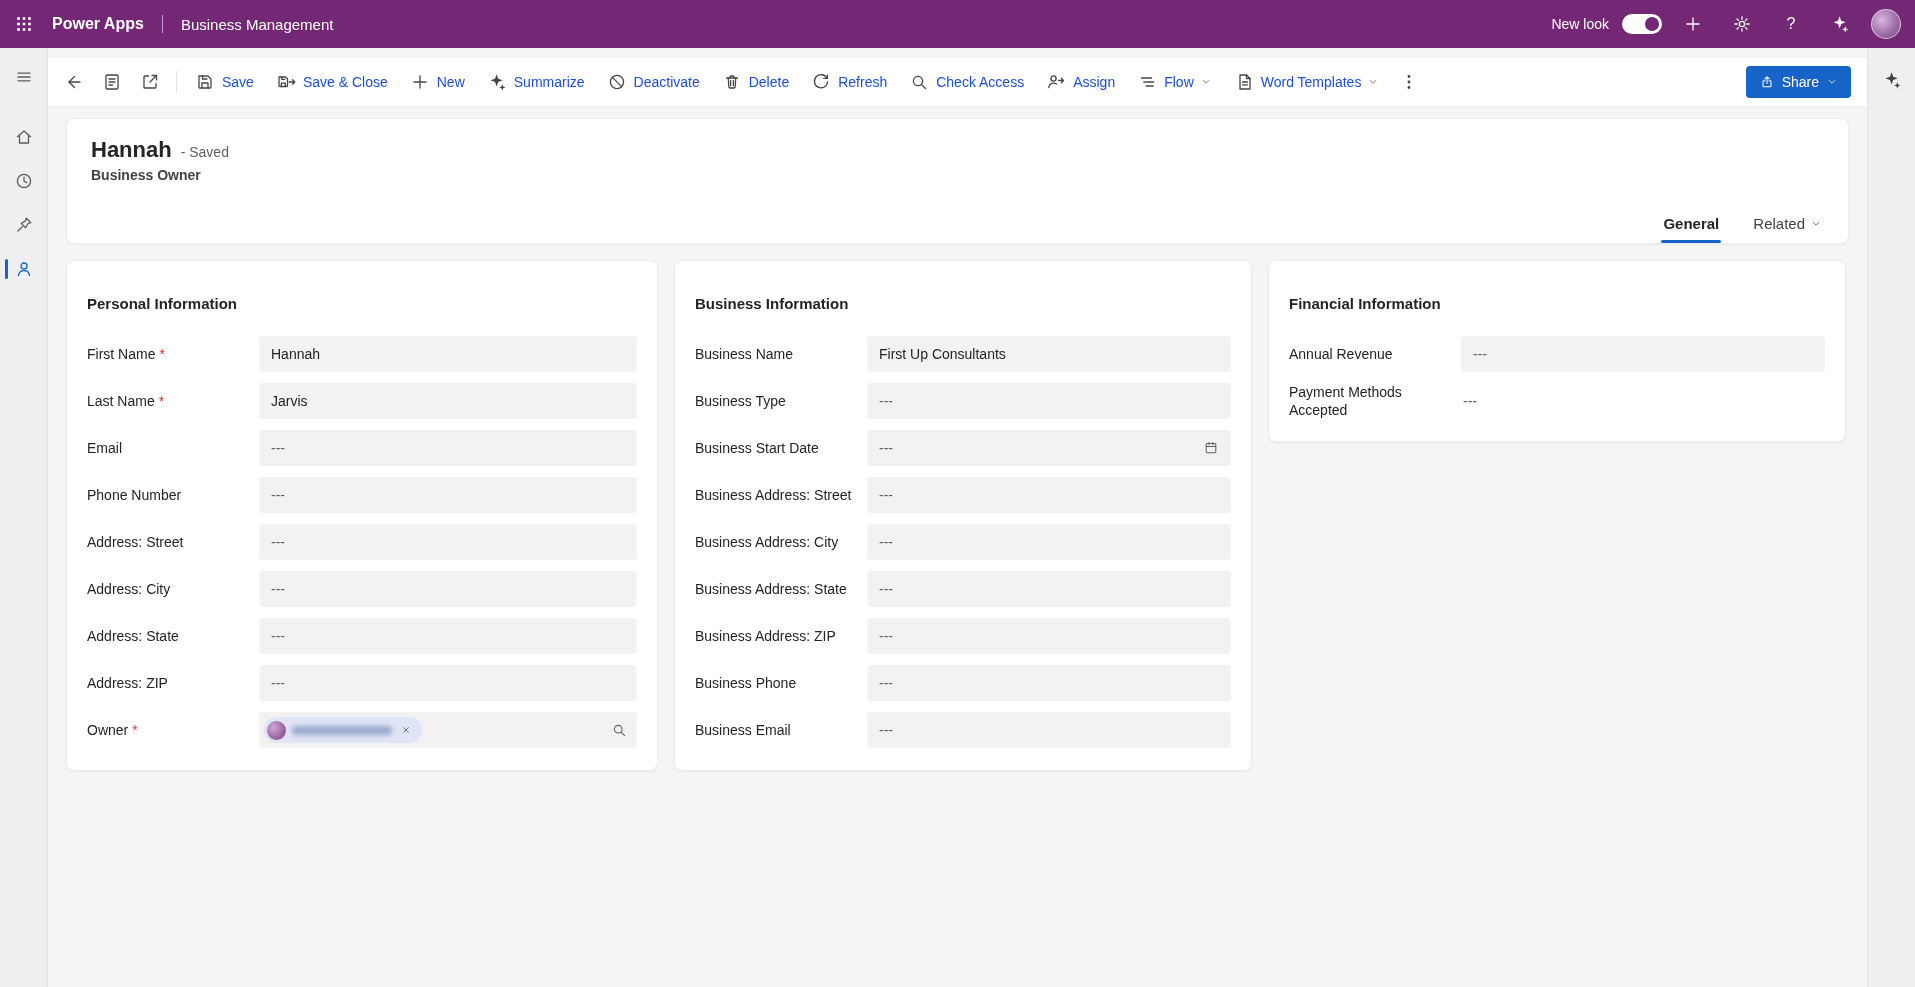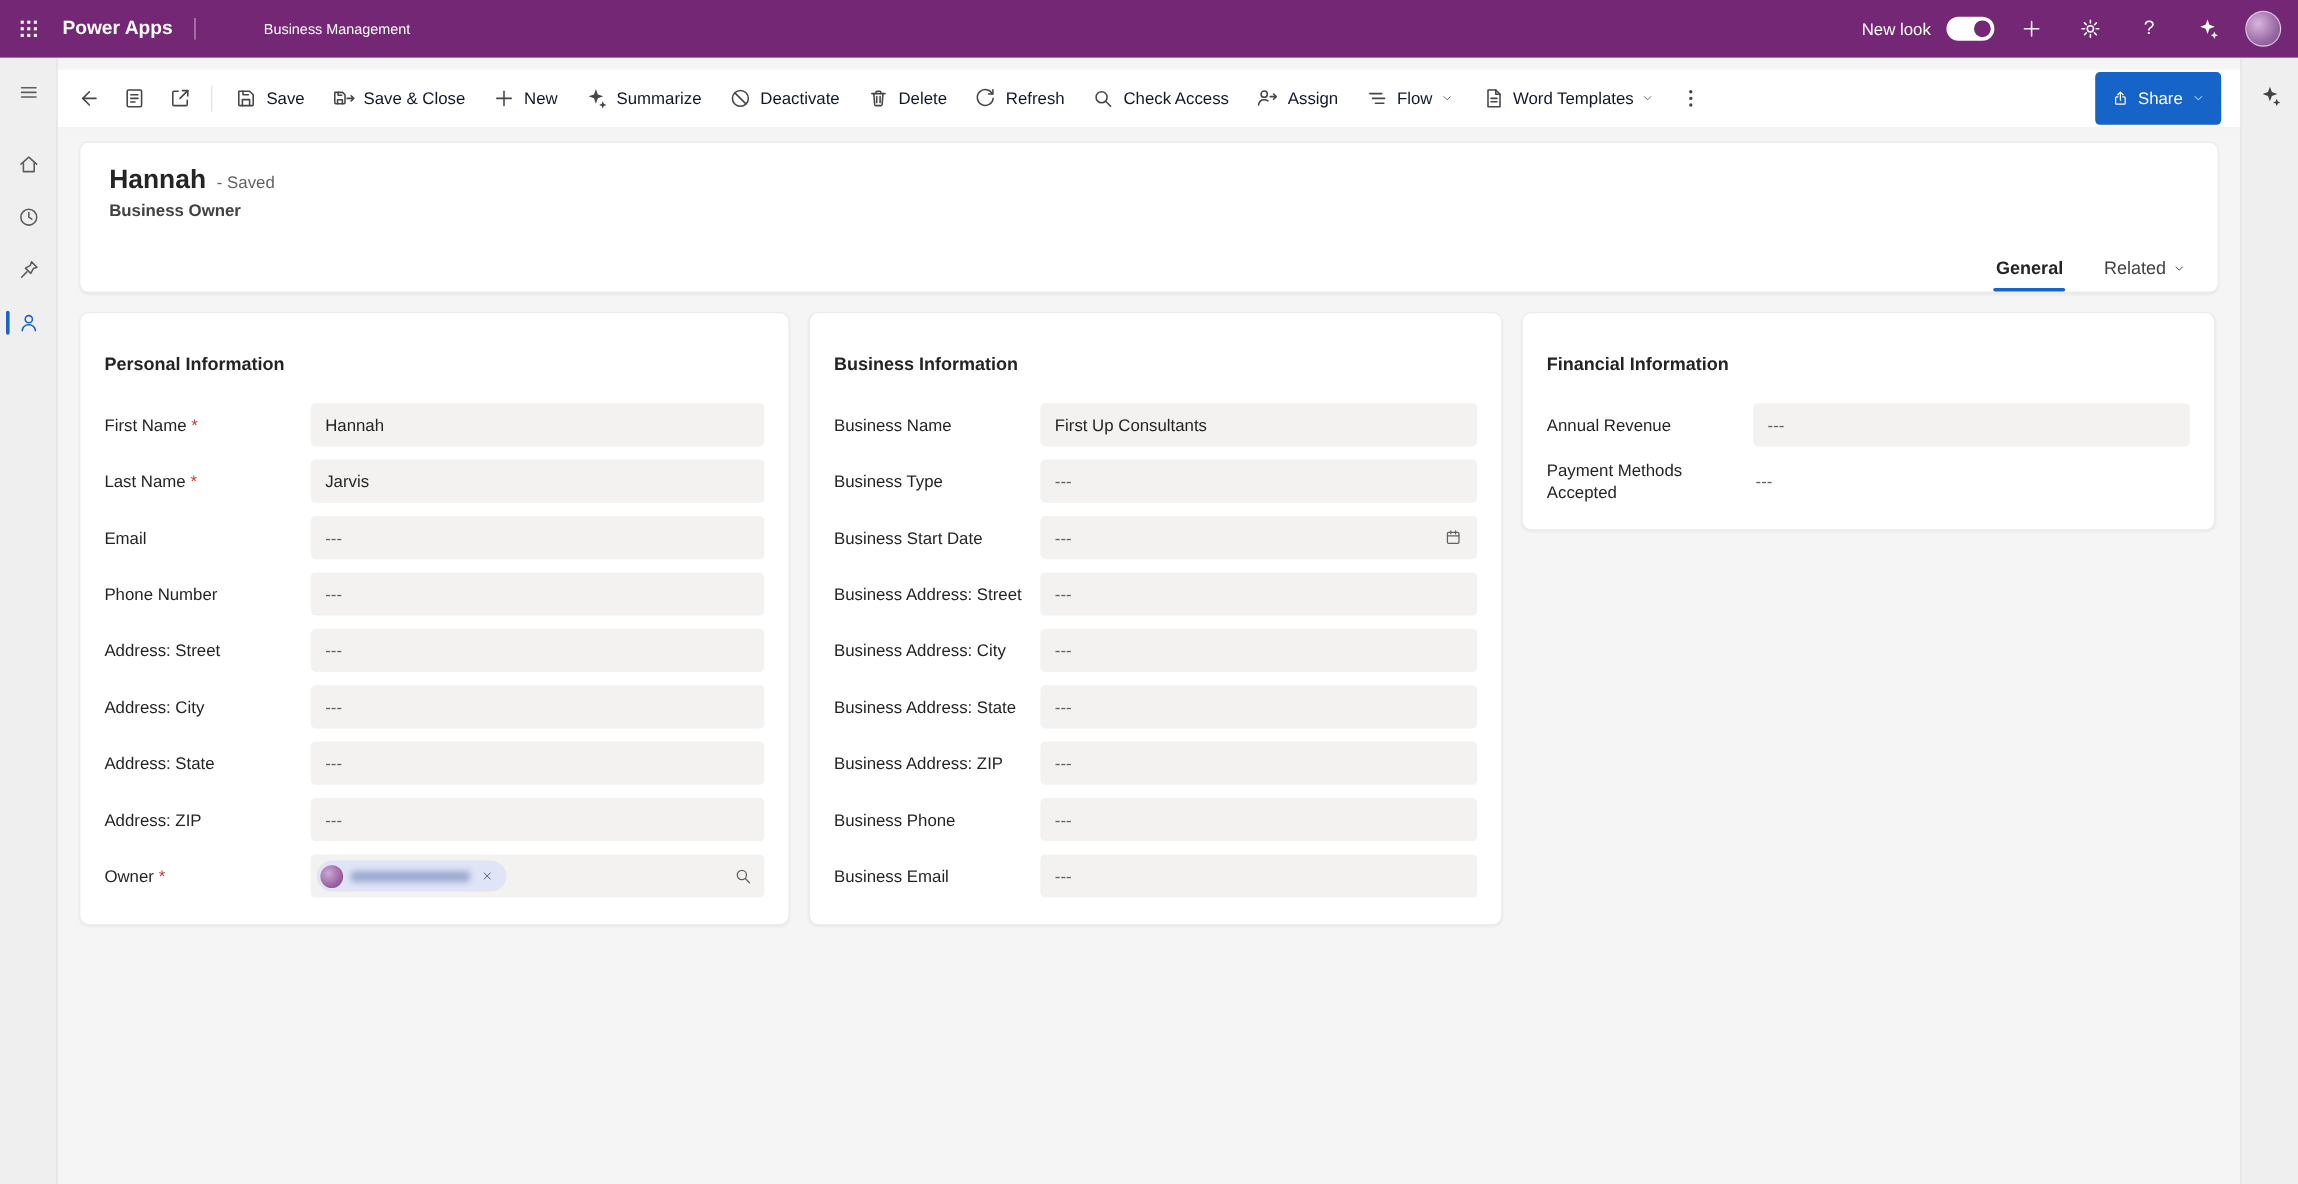--- a/index.html
+++ b/index.html
@@ -25,21 +25,21 @@
   
   .topbar{
     position:absolute;top:0;left:0;right:0;height:48px;
     background:var(--header-bg);color:#fff;
     display:flex;align-items:center;padding:0 14px 0 6px;z-index:10;
   }
   .tb-left{display:flex;align-items:center;gap:10px;}
   .tb-iconbtn{width:36px;height:36px;display:flex;align-items:center;justify-content:center;color:#fff;border-radius:4px;}
   .brand{font-weight:bold;font-size:16px;}
   .tb-divider{width:1px;height:18px;background:rgba(255,255,255,.55);margin:0 8px;}
-  .app-title{font-size:12px;margin-left:39px;}
+  .app-title{font-size:15px;}
   .tb-search{
     position:absolute;left:50%;top:9px;transform:translateX(-50%);
     width:432px;height:30px;border-radius:4px;
     background:#d0c2dc;border:1px solid #9b86ad;
     display:flex;align-items:center;gap:6px;padding:0 9px;color:#5a4a6b;
   }
   .tb-search svg{width:15px;height:15px;}
   .tb-search input{
     flex:1;border:none;background:transparent;outline:none;
     font-family:inherit;font-size:14px;color:#41344e;
@@ -78,25 +78,25 @@
 
   
   .command-bar{
     height:48px;background:#fff;display:flex;align-items:center;
     padding:0 16px 0 8px;box-shadow:0 1px 2px rgba(0,0,0,.04);
   }
   .cb-left{display:flex;align-items:center;gap:2px;flex:1;min-width:0;}
   .cb-iconbtn{width:36px;height:34px;display:flex;align-items:center;justify-content:center;color:#484644;border-radius:4px;}
   .cb-divider{width:1px;height:22px;background:#e1e1e1;margin:0 6px;}
   .cb-items{display:flex;align-items:center;gap:2px;}
-  .cmd-btn{display:flex;align-items:center;gap:7px;height:36px;padding:0 10px;border-radius:4px;color:#0f172a;white-space:nowrap;}
+  .cmd-btn{display:flex;align-items:center;gap:7px;height:36px;padding:0 10px;border-radius:4px;color:#1d4ed8;white-space:nowrap;}
   .cmd-btn .i{color:#484644;}
   .cmd-btn .chev{color:#616161;margin-left:-1px;}
   .share-btn{
-    display:flex;align-items:center;gap:7px;height:44px;padding:0 13px;border-radius:4px;
+    display:flex;align-items:center;gap:7px;height:32px;padding:0 13px;border-radius:4px;
     background:var(--accent-blue);color:#fff;font-size:14px;
   }
   .share-btn .i svg{width:16px;height:16px;}
   .share-btn .chev{color:#fff;}
 
   
   .record-card{
     margin:12px 18px 16px;background:#fff;border:1px solid #ececec;border-radius:8px;
     box-shadow:0 1px 2px rgba(0,0,0,.05);padding:18px 24px 0;
   }

